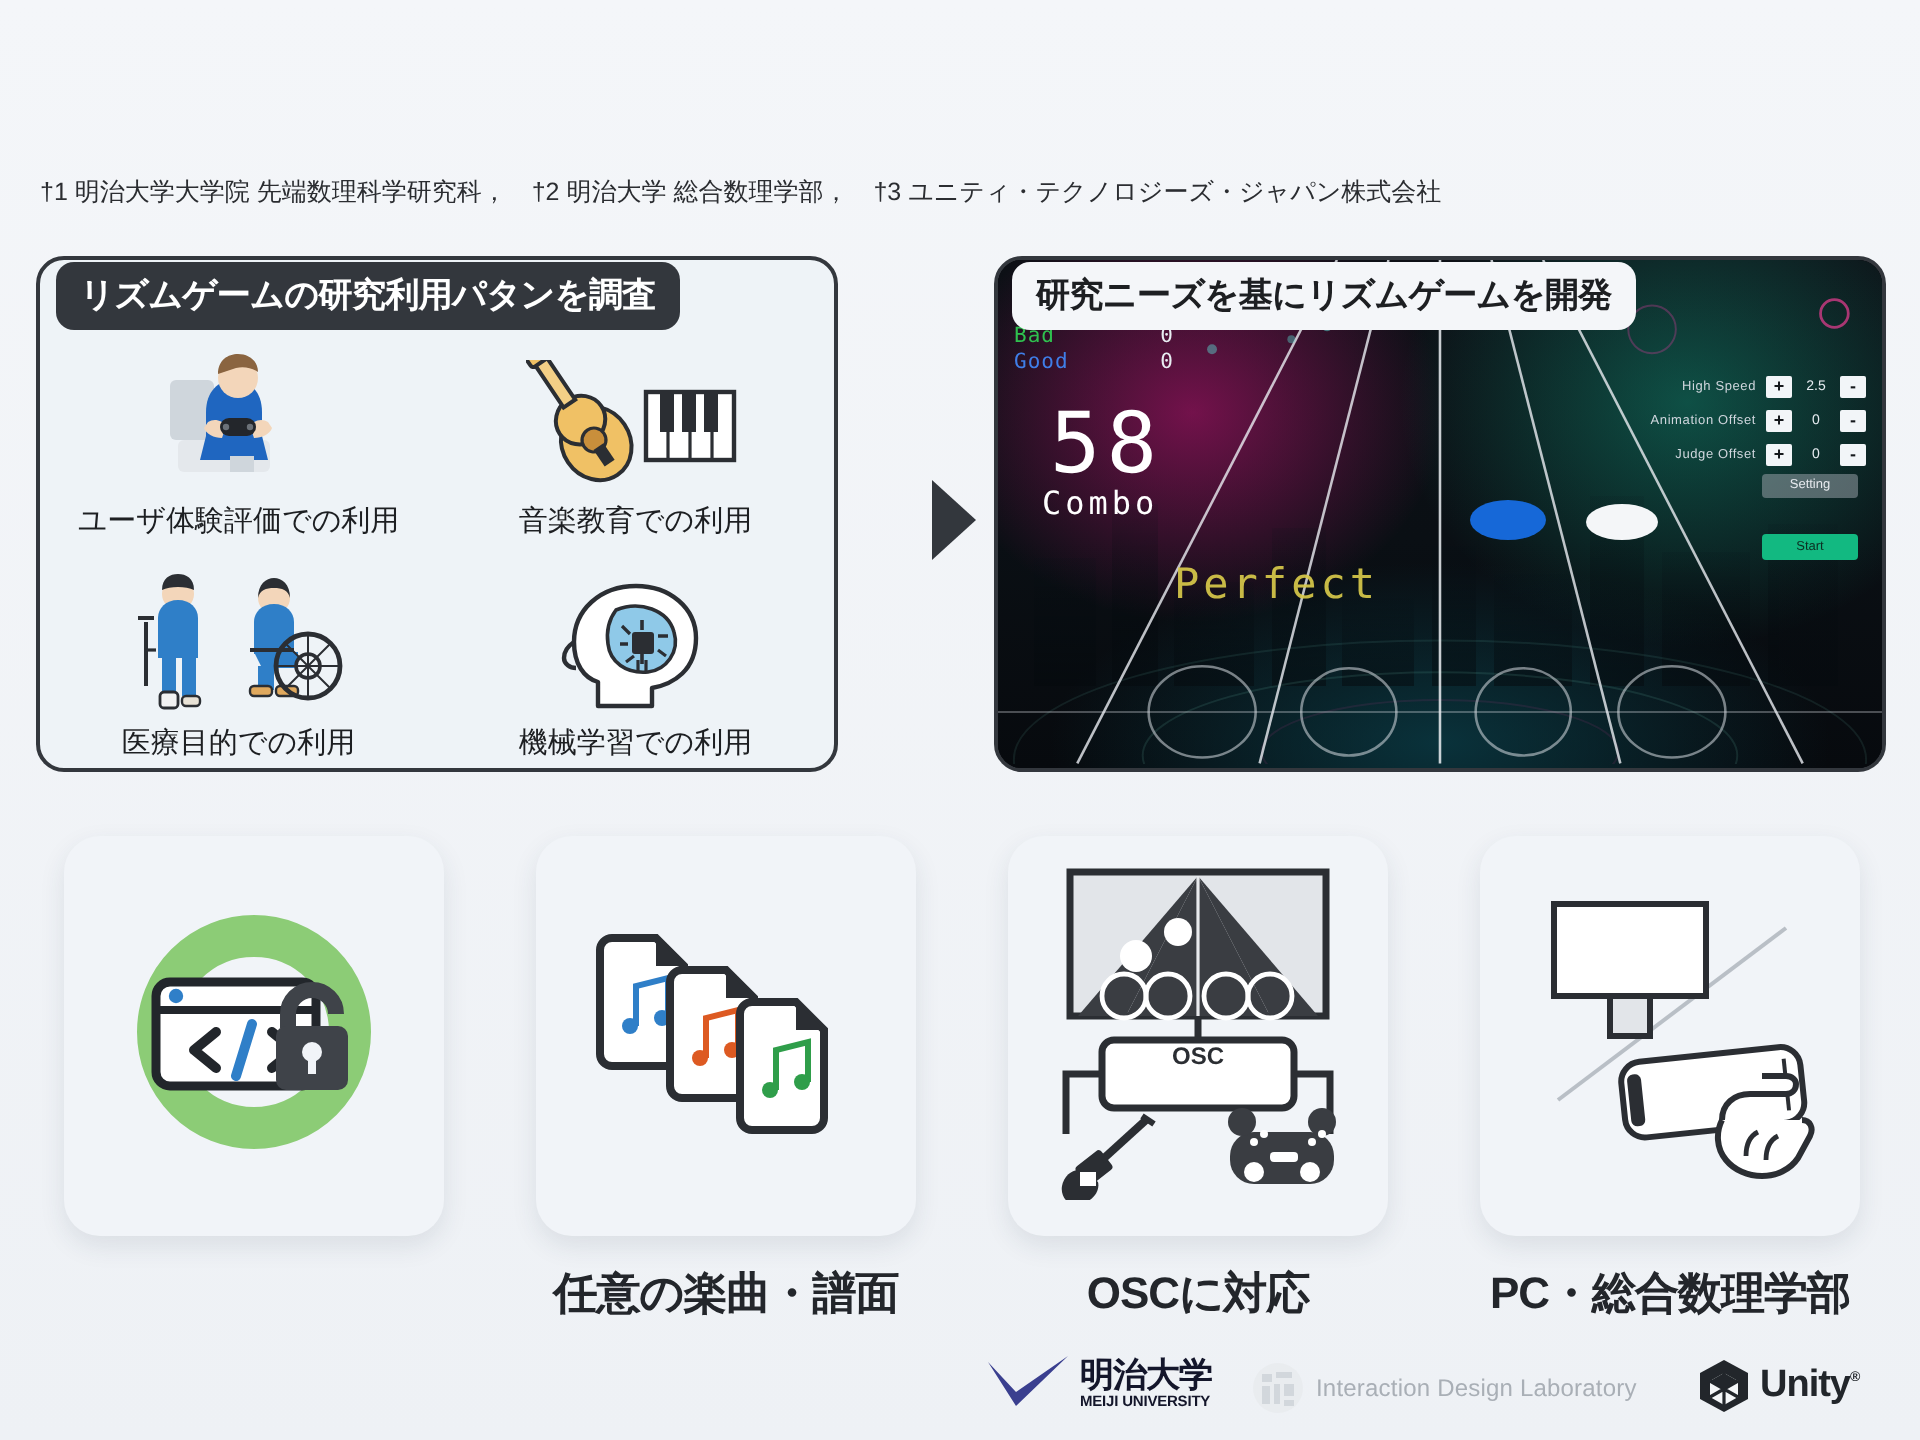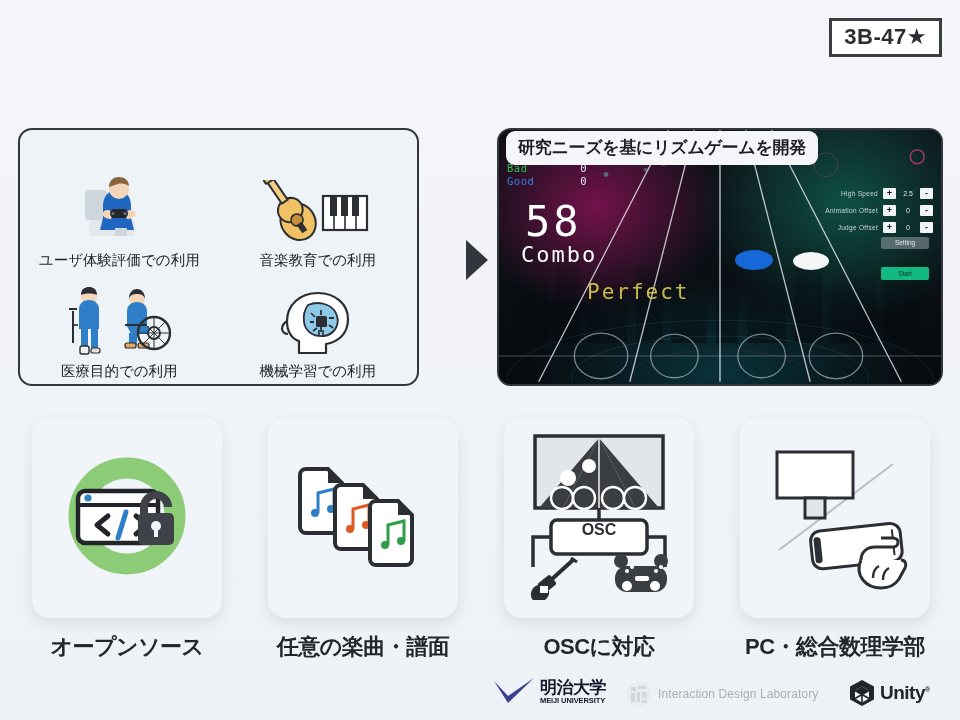--- a/index.html
+++ b/index.html
@@ -108,21 +108,21 @@
   .c-miss { color: #3f7ee8; }
   .combo-num {
     position: absolute; left: 26px; top: 72px;
     font-family: "DejaVu Sans Mono", monospace;
     font-size: 42px; color: #fff; letter-spacing: 3px; line-height: 40px;
     font-weight: 400;
   }
   .combo-lab {
     position: absolute; left: 22px; top: 112px;
     font-family: "DejaVu Sans Mono", monospace;
-    font-size: 22px; color: #fff; letter-spacing: 2px;
+    font-size: 16px; color: #fff; letter-spacing: 2px;
   }
   .judge-text {
     position: absolute; left: 88px; top: 150px;
     font-family: "DejaVu Sans Mono", monospace;
     font-size: 21px; color: #d8c94a; letter-spacing: 2px; opacity: .92;
   }
   .score-tiny {
     position: absolute; left: 10px; top: 3px;
     font-family: "DejaVu Sans Mono", monospace;
     font-size: 6px; color: #9ba7b2; letter-spacing: .6px;
@@ -177,21 +177,23 @@
   .idl-text { font-size: 12px; color: #a9afb6; margin-left: 6px; letter-spacing: .1px; }
   .unity-text { font-size: 19px; font-weight: 700; color: #22262b; margin-left: 4px; letter-spacing: -0.5px; }
   .unity-tm { font-size: 7px; vertical-align: super; color: #22262b; }
 </style>
 </head>
 <body>
 
 <div id="poster">
 
   <div class="header">
-    <div class="badge">3B-47★</div>
+    <div class="affil">
+      <span>†1 明治大学大学院 先端数理科学研究科，　†2 明治大学 総合数理学部，　†3 ユニティ・テクノロジーズ・ジャパン株式会社</span>
+    </div>
   </div>
 
   <div class="panel" id="panel-left">
     <div class="usegrid">
 
       <div class="usecell">
         <div class="ic">
           <svg width="92" height="70" viewBox="0 0 92 70">
             <rect x="12" y="14" width="22" height="30" rx="3" fill="#cfd6dc"></rect>
             <rect x="16" y="44" width="46" height="16" rx="3" fill="#e4e8ec"></rect>
@@ -278,20 +280,21 @@
             <path d="M44 23v5M52 31h5M44 45v-5M37 35h-4" stroke="#2b2e33" stroke-width="1.8"></path>
             <path d="M34 26l4 4M56 41l-4-3M36 44l4-3" stroke="#2b2e33" stroke-width="1.6"></path>
             <path d="M42 43v6M46 43v6" stroke="#2b2e33" stroke-width="1.6"></path>
           </svg>
         </div>
         <div class="lb">機械学習での利用</div>
       </div>
 
     </div>
   </div>
+  <div class="panel-head" id="head-left">リズムゲームの研究利用パタンを調査</div>
 
   <div class="arrow"></div>
 
   <div class="panel" id="panel-right">
     <div class="game">
       <div class="game-bg"></div>
 
       <div class="skyline">
         <div class="bldg" style="left:4%;width:7%;height:55%"></div>
         <div class="bldg" style="left:13%;width:5%;height:78%"></div>
@@ -393,21 +396,20 @@
           <path d="M56 75l-11 9 11 9" fill="none" stroke="#22262b" stroke-width="5" stroke-linecap="round" stroke-linejoin="round"></path>
           <path d="M84 75l11 9-11 9" fill="none" stroke="#22262b" stroke-width="5" stroke-linecap="round" stroke-linejoin="round"></path>
           <path d="M74 71l-8 26" stroke="#2f7fc8" stroke-width="5" stroke-linecap="round"></path>
           <path d="M92 73v-7a12 12 0 0 1 24 0" fill="none" stroke="#3f4349" stroke-width="8"></path>
           <rect x="86" y="72" width="36" height="32" rx="5" fill="#3f4349"></rect>
           <circle cx="104" cy="85" r="5" fill="#f1f4f8"></circle>
           <rect x="102" y="86" width="4" height="10" fill="#f1f4f8"></rect>
         </svg>
       </div>
     </div>
-    <div class="flabel" id="fl0">オープンソース</div>
 
     <div class="fcard" id="fc1">
       <div>
         <svg width="150" height="130" viewBox="0 0 150 130">
           <g>
             <path d="M18 18h22l14 14v44a6 6 0 0 1-6 6H18a6 6 0 0 1-6-6V24a6 6 0 0 1 6-6z" fill="#fff" stroke="#2b2e33" stroke-width="4"></path>
             <path d="M40 18l14 14H40z" fill="#2b2e33"></path>
             <path d="M30 62V42l16-4v20" fill="none" stroke="#2f7fc8" stroke-width="3"></path>
             <circle cx="27" cy="62" r="4" fill="#2f7fc8"></circle>
             <circle cx="43" cy="58" r="4" fill="#2f7fc8"></circle>
@@ -462,21 +464,21 @@
             <circle cx="12" cy="24" r="5" fill="#fff"></circle>
             <circle cx="40" cy="24" r="5" fill="#fff"></circle>
             <rect x="20" y="14" width="14" height="5" rx="2" fill="#fff"></rect>
             <circle cx="12" cy="9" r="2" fill="#fff"></circle>
             <circle cx="17" cy="5" r="2" fill="#fff"></circle>
             <circle cx="41" cy="9" r="2" fill="#fff"></circle>
             <circle cx="46" cy="5" r="2" fill="#fff"></circle>
           </g>
         </svg>
         <div style="position:absolute; left:0; top:89px; width:152px; text-align:center;
-                    font-size:16px; font-weight:700; color:#2b2e33;">OSC</div>
+                    font-size:12px; font-weight:700; color:#2b2e33;">OSC</div>
       </div>
     </div>
     <div class="flabel" id="fl2">OSCに対応</div>
 
     <div class="fcard" id="fc3">
       <div>
         <svg width="152" height="156" viewBox="0 0 152 156">
           <line x1="20" y1="112" x2="134" y2="26" stroke="#b9bfc6" stroke-width="2"></line>
           <rect x="18" y="14" width="76" height="46" fill="#fff" stroke="#2b2e33" stroke-width="3"></rect>
           <rect x="46" y="60" width="20" height="20" fill="#e2e5e9" stroke="#2b2e33" stroke-width="3"></rect>

